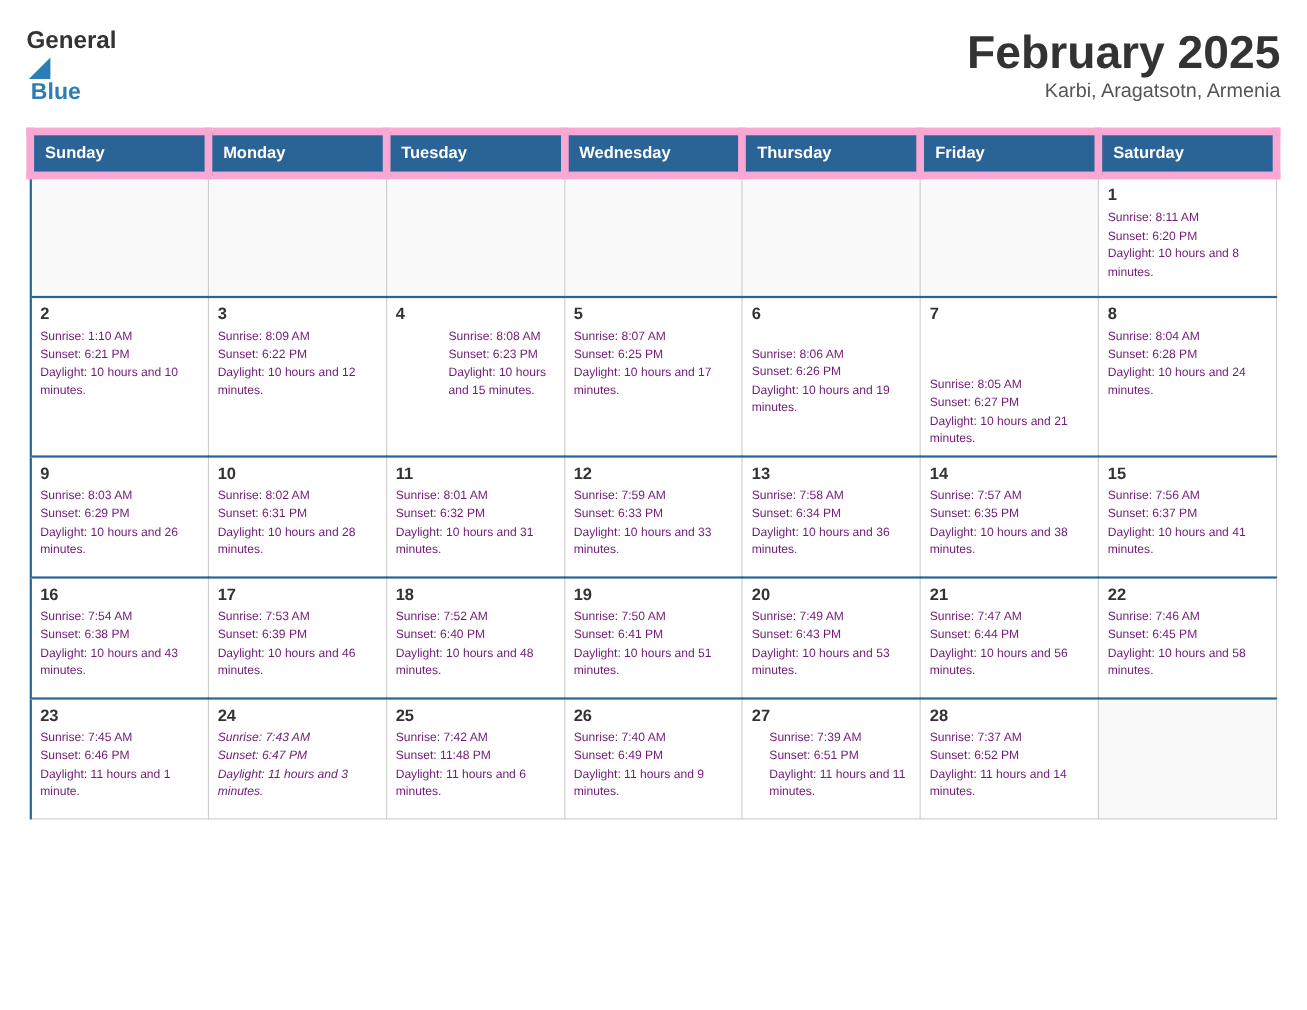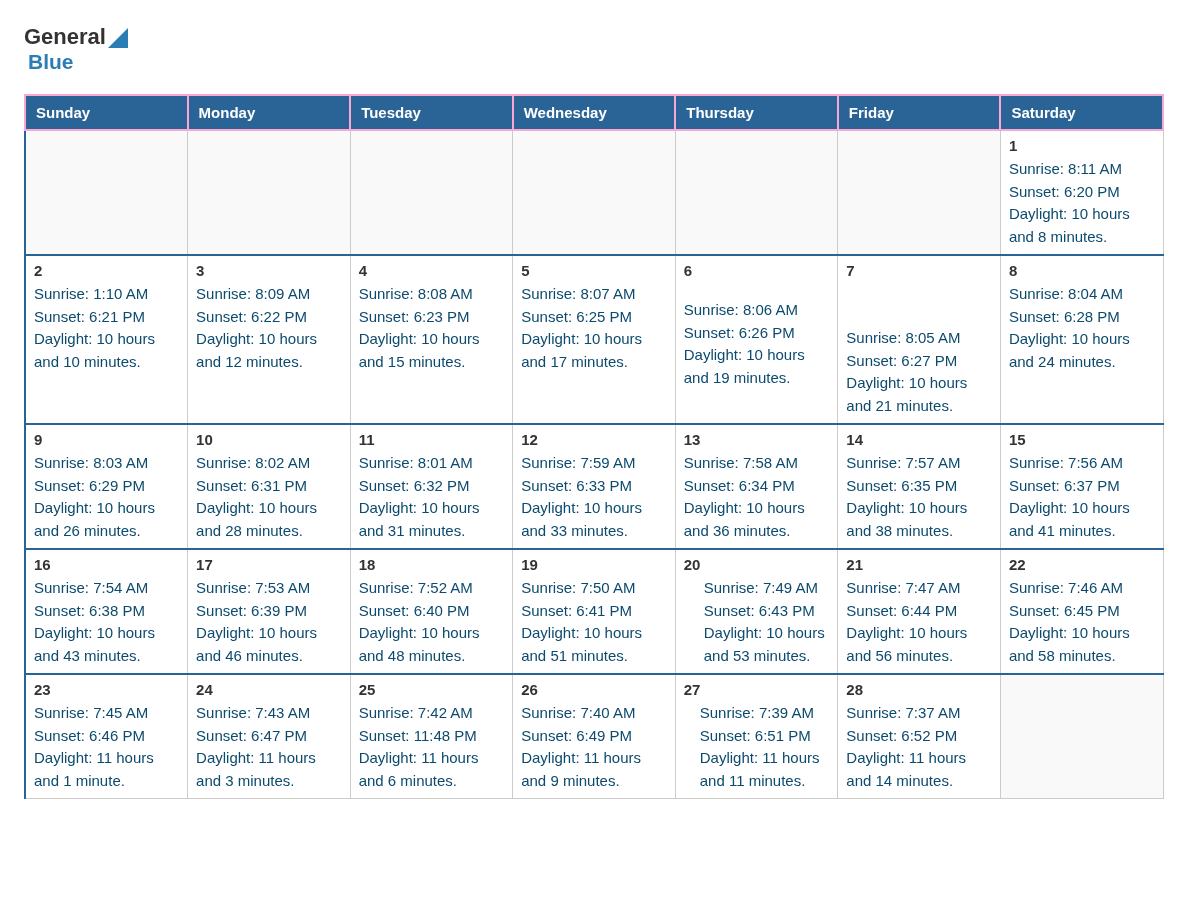--- a/index.html
+++ b/index.html
@@ -24,21 +24,21 @@
     .logo-text-blue {
       font-size: 21px;
       font-weight: bold;
       color: #2a7db5;
     }
     .logo-wrapper {
       display: flex;
       flex-direction: column;
       align-items: flex-start;
     }
-    .logo-row1 { display: flex; align-items: center; }
+    .logo-row1 { display: flex; align-items: flex-start; flex-direction: column; }
     .logo-row2 { display: flex; align-items: center; padding-left: 4px; }
     .title-block {
       text-align: right;
     }
     .month-title {
       font-size: 42px;
       font-weight: bold;
       color: #333;
     }
     .location-title {
@@ -49,42 +49,42 @@
       width: 100%;
       border-collapse: collapse;
     }
     thead th {
       background-color: #2a6496;
       color: #fff;
       font-size: 15px;
       font-weight: bold;
       padding: 8px 10px;
       text-align: left;
-      border: 2px solid #f9a8d4;
+      border: 7px solid #f9a8d4;
     }
     tbody td {
       border: 1px solid #ccc;
       vertical-align: top;
       padding: 6px 8px;
       width: 14.28%;
       font-size: 12.5px;
       color: #333;
       min-height: 90px;
       height: 110px;
     }
     .day-number {
       font-size: 15px;
       font-weight: bold;
       display: block;
       margin-bottom: 4px;
     }
     .day-info {
-      font-size: 15px;
+      font-size: 11px;
       line-height: 1.5;
-      color: #0c4a6e;
+      color: #701a75;
     }
     .empty-cell {
       background: #f9f9f9;
     }
     tbody tr td:first-child {
       border-left: 2px solid #2a6496;
     }
     tbody tr {
       border-top: 2px solid #2a6496;
     }
@@ -98,20 +98,24 @@
       <span class="logo-text-general">General</span>
 
       <svg width="20" height="20" viewBox="0 0 20 20" style="margin-left:2px;margin-top:2px;">
         <polygon points="0,20 20,0 20,20" fill="#2a7db5"></polygon>
       </svg>
     </div>
     <div class="logo-row2">
       <span class="logo-text-blue">Blue</span>
     </div>
   </div>
+  <div class="title-block">
+    <div class="month-title">February 2025</div>
+    <div class="location-title">Karbi, Aragatsotn, Armenia</div>
+  </div>
 </div>
 
 <table>
   <thead>
     <tr id="weekday-row">
         <th>Sunday</th>
         <th>Monday</th>
         <th>Tuesday</th>
         <th>Wednesday</th>
         <th>Thursday</th>
@@ -142,21 +146,21 @@
 Daylight: 10 hours and 10 minutes.</div>
         </td>
         <td>
           <span class="day-number">3</span>
           <div class="day-info" style="white-space: pre-line;">Sunrise: 8:09 AM
 Sunset: 6:22 PM
 Daylight: 10 hours and 12 minutes.</div>
         </td>
         <td>
           <span class="day-number">4</span>
-          <div class="day-info" style="white-space: pre-line;">Sunrise: 8:08 AM
+          <div class="day-info" style="white-space: pre-line; margin-left: 48px;">Sunrise: 8:08 AM
 Sunset: 6:23 PM
 Daylight: 10 hours and 15 minutes.</div>
         </td>
         <td>
           <span class="day-number">5</span>
           <div class="day-info" style="white-space: pre-line;">Sunrise: 8:07 AM
 Sunset: 6:25 PM
 Daylight: 10 hours and 17 minutes.</div>
         </td>
         <td>
@@ -242,21 +246,21 @@
 Daylight: 10 hours and 48 minutes.</div>
         </td>
         <td>
           <span class="day-number">19</span>
           <div class="day-info" style="white-space: pre-line;">Sunrise: 7:50 AM
 Sunset: 6:41 PM
 Daylight: 10 hours and 51 minutes.</div>
         </td>
         <td>
           <span class="day-number">20</span>
-          <div class="day-info" style="white-space: pre-line; margin-left: 20px;">Sunrise: 7:49 AM
+          <div class="day-info" style="white-space: pre-line;">Sunrise: 7:49 AM
 Sunset: 6:43 PM
 Daylight: 10 hours and 53 minutes.</div>
         </td>
         <td>
           <span class="day-number">21</span>
           <div class="day-info" style="white-space: pre-line;">Sunrise: 7:47 AM
 Sunset: 6:44 PM
 Daylight: 10 hours and 56 minutes.</div>
         </td>
         <td>
@@ -268,21 +272,21 @@
       </tr>
       <tr>
         <td>
           <span class="day-number">23</span>
           <div class="day-info" style="white-space: pre-line;">Sunrise: 7:45 AM
 Sunset: 6:46 PM
 Daylight: 11 hours and 1 minute.</div>
         </td>
         <td>
           <span class="day-number">24</span>
-          <div class="day-info" style="white-space: pre-line;">Sunrise: 7:43 AM
+          <div class="day-info" style="white-space: pre-line; font-style: italic;">Sunrise: 7:43 AM
 Sunset: 6:47 PM
 Daylight: 11 hours and 3 minutes.</div>
         </td>
         <td>
           <span class="day-number">25</span>
           <div class="day-info" style="white-space: pre-line;">Sunrise: 7:42 AM
 Sunset: 11:48 PM
 Daylight: 11 hours and 6 minutes.</div>
         </td>
         <td>

